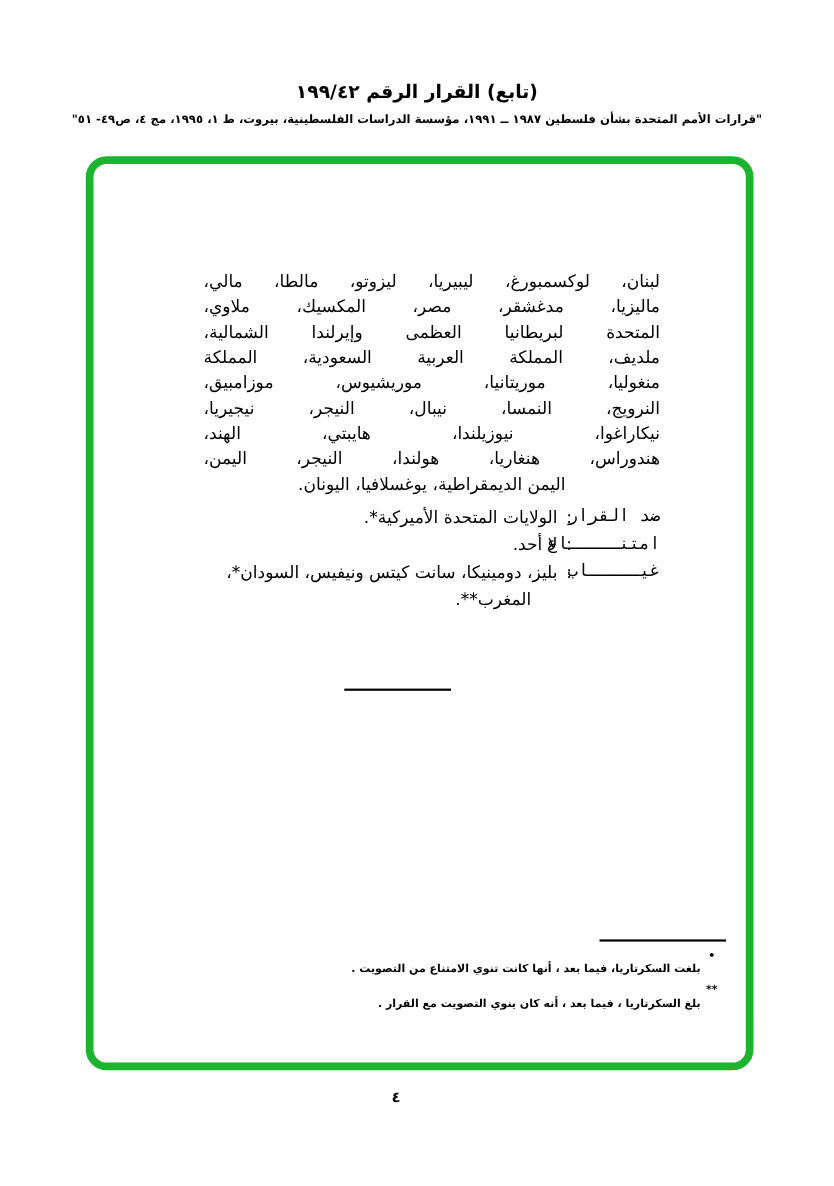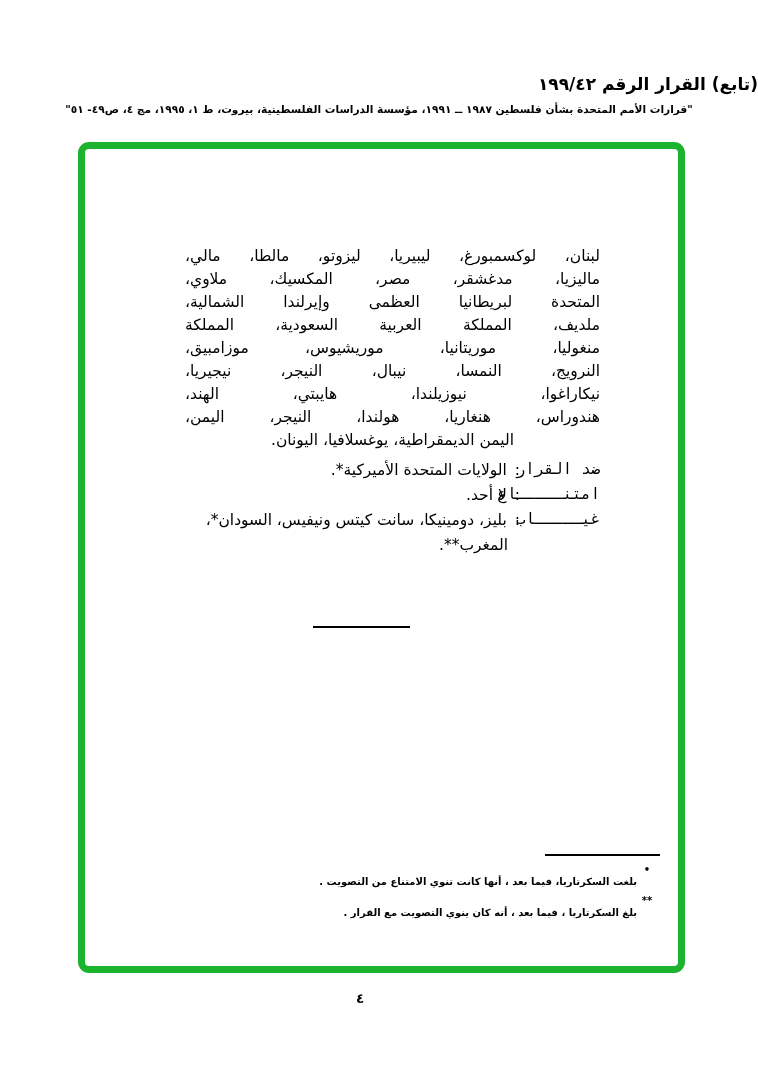--- a/index.html
+++ b/index.html
@@ -17,21 +17,21 @@
     overflow: hidden;
   }
   .rtl { direction: rtl; }
 
   
   .doc-title {
     position: absolute;
     top: 74px;
     left: 0;
     width: 758px;
-    text-align: right;
+    text-align: center;
     font-size: 17px;
     font-weight: 700;
     letter-spacing: 0.2px;
   }
   .doc-source {
     position: absolute;
     top: 103px;
     left: 0;
     width: 758px;
     text-align: center;
@@ -85,21 +85,21 @@
   .vlabel {
     display: inline-block;
     width: 78px;
     flex: 0 0 78px;
     white-space: nowrap;
     font-family: Liberation Mono, monospace;
   }
   .vcolon { flex: 0 0 auto; padding-left: 8px; padding-right: 2px; }
   .vvalue { flex: 1 1 auto; white-space: nowrap; }
   .vcont {
-    margin-right: 92px;
+    margin-right: 117px;
     white-space: nowrap;
   }
 
   
   .mid-rule {
     width: 97px;
     border-top: 2px solid #000;
     margin-top: 68px;
     margin-right: 268px;
   }
@@ -143,21 +143,21 @@
 </style>
 </head>
 <body>
 
 <div class="page">
 
   <div class="doc-title rtl">(تابع) القرار الرقم ١٩٩/٤٢</div>
 
   <div class="doc-source rtl">"قرارات الأمم المتحدة بشأن فلسطين ١٩٨٧ ــ ١٩٩١، مؤسسة الدراسات الفلسطينية، بيروت، ط ١، ١٩٩٥، مج ٤، ص٤٩- ٥١"</div>
 
-  <div class="greenbox" style="border-color: rgb(28, 180, 46);">
+  <div class="greenbox" style="border-color: rgb(28, 180, 46); border-radius: 19px;">
 
     <div class="countries rtl">
       <div class="cline">لبنان، لوكسمبورغ، ليبيريا، ليزوتو، مالطا، مالي،</div>
       <div class="cline">ماليزيا، مدغشقر، مصر، المكسيك، ملاوي،</div>
       <div class="cline">المتحدة لبريطانيا العظمى وإيرلندا الشمالية،</div>
       <div class="cline">ملديف، المملكة العربية السعودية، المملكة</div>
       <div class="cline">منغوليا، موريتانيا، موريشيوس، موزامبيق،</div>
       <div class="cline">النرويج، النمسا، نيبال، النيجر، نيجيريا،</div>
       <div class="cline">نيكاراغوا، نيوزيلندا، هايبتي، الهند،</div>
       <div class="cline">هندوراس، هنغاريا، هولندا، النيجر، اليمن،</div>

